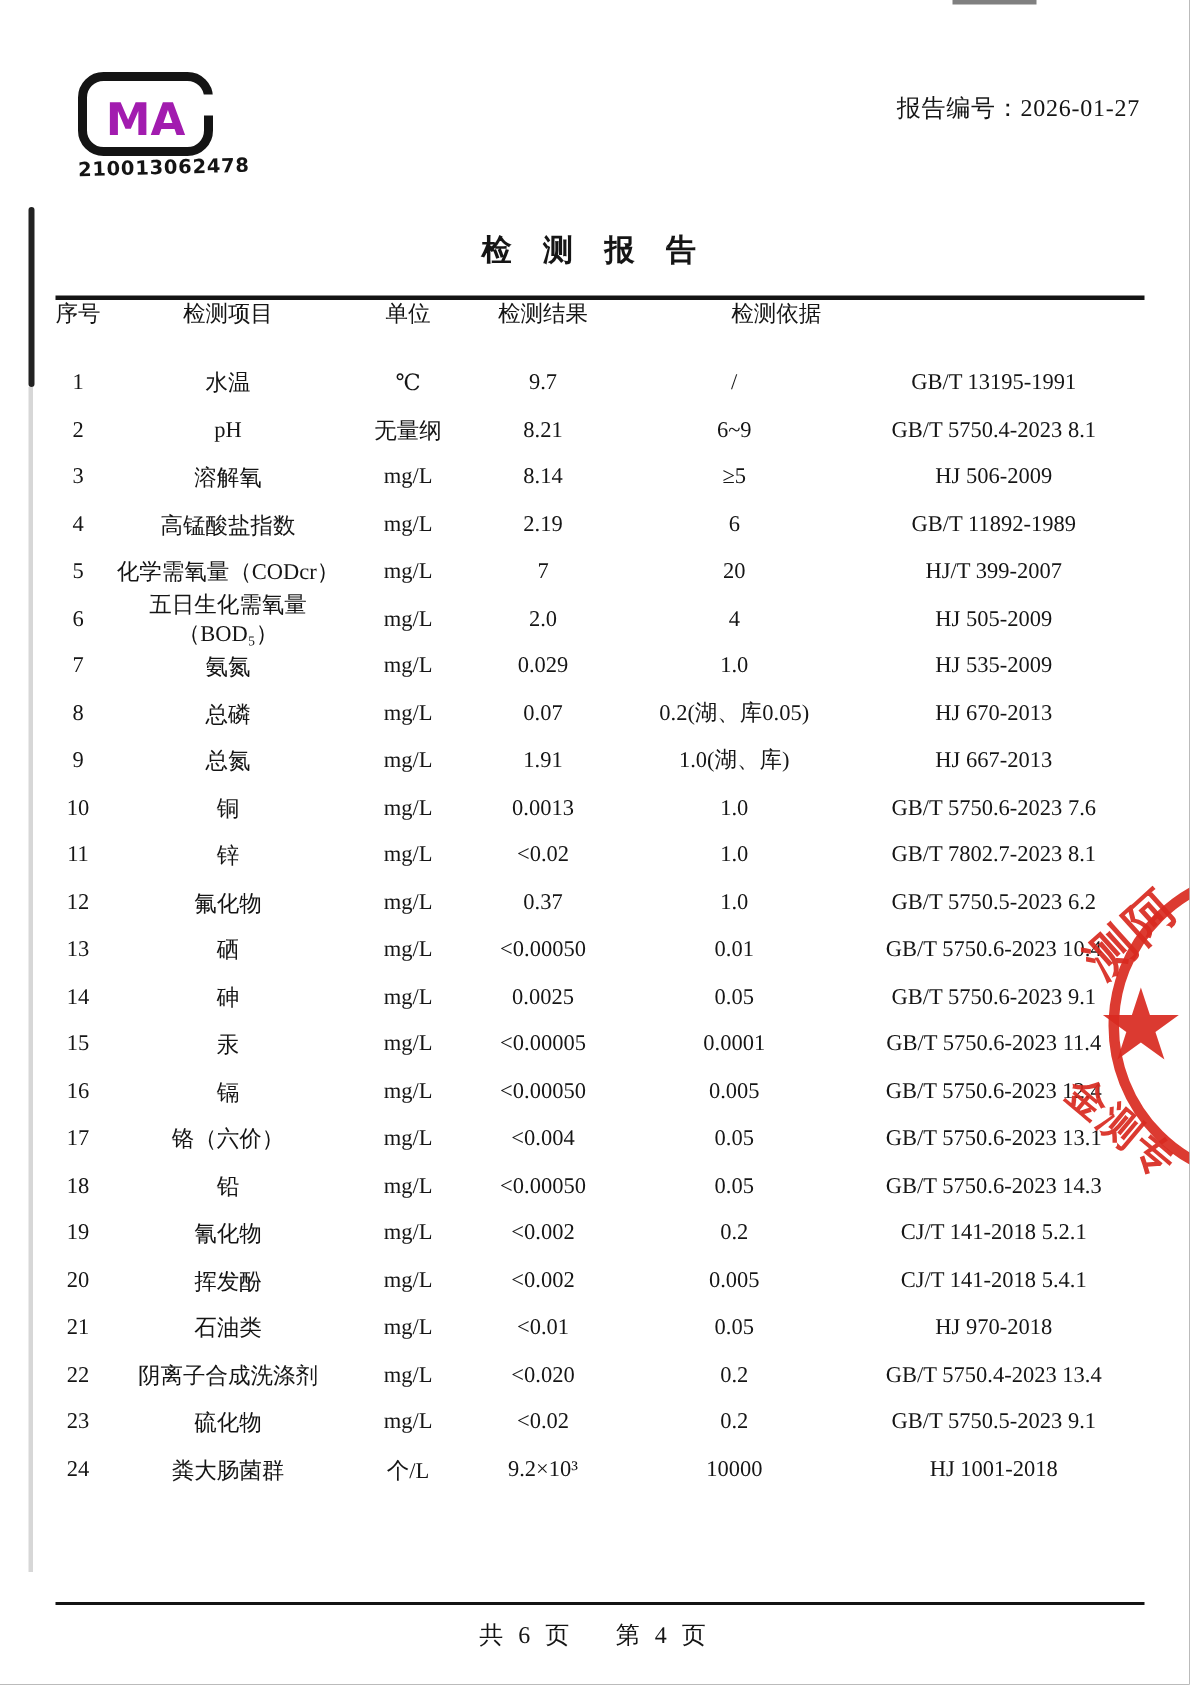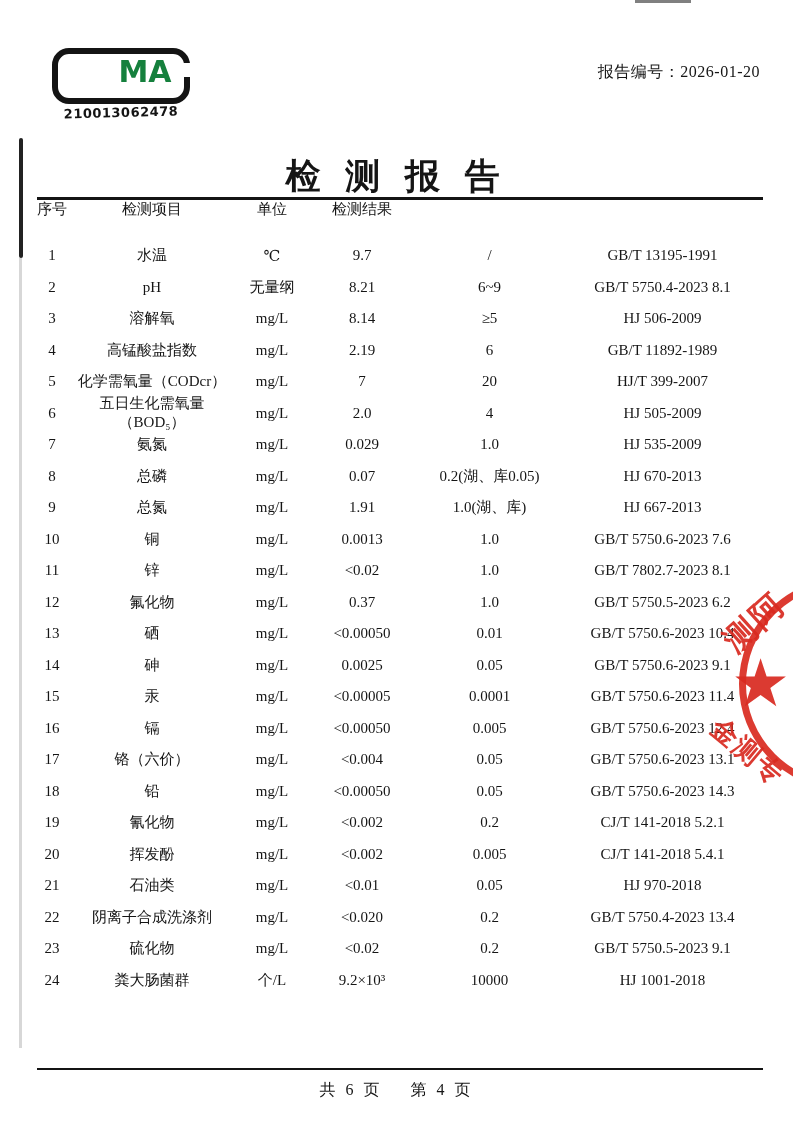--- a/index.html
+++ b/index.html
@@ -15,42 +15,42 @@
   
   .artifact{position:absolute;pointer-events:none;}
   .art-topline{left:635px;top:0;width:56px;height:3px;background:#555;opacity:.75;}
   .art-leftbar{left:19px;top:138px;width:4px;height:120px;background:#222;border-radius:2px;}
   .art-leftfaint{left:19px;top:258px;width:3px;height:790px;background:#9a9a9a;opacity:.4;}
   
   .cma{position:absolute;left:52px;top:48px;text-align:center;}
   .cma-box{
     position:relative;width:78px;height:44px;
     border:6px solid #141414;border-radius:17px;
-    display:flex;align-items:flex-start;justify-content:center;
+    display:flex;align-items:flex-end;justify-content:center;
     font-family:"DejaVu Sans","Liberation Sans",sans-serif;
-    font-weight:bold;font-size:30px;letter-spacing:0px;color:#15803d;padding-left:48px;
+    font-weight:bold;font-size:30px;letter-spacing:0px;color:#a21caf;
   }
   .cma-box::after{ 
     content:"";position:absolute;right:-6px;top:9px;height:14px;width:7px;background:#fff;
   }
   .cma-num{
     margin-top:1px;
     font-family:"DejaVu Sans","Liberation Sans",sans-serif;
     font-weight:bold;font-size:13px;letter-spacing:.5px;color:#141414;
     transform:rotate(-1.5deg);
   }
   
   .report-no{
     position:absolute;top:62px;right:33px;
     font-size:16px;letter-spacing:.5px;
   }
   
   .title{
     position:absolute;left:0;top:153px;width:100%;
-    text-align:center;font-size:35px;font-weight:bold;
+    text-align:center;font-size:20px;font-weight:bold;
     letter-spacing:8px;
   }
   
   .report-table{position:absolute;left:37px;top:197px;width:726px;}
   .thead{
     border-top:3px solid #141414;
     display:flex;align-items:flex-start;
     height:40px;font-size:15px;
   }
   .c{flex:0 0 auto;text-align:center;}
@@ -104,30 +104,31 @@
   <div class="artifact art-leftbar"></div>
   <div class="artifact art-leftfaint"></div>
 
   <div class="cma">
     <div class="cma-box">
       <span>MA</span>
     </div>
     <div class="cma-num">210013062478</div>
   </div>
 
-  <div class="report-no"><span>报告编号：</span><span>2026-01-20</span></div>
+  <div class="report-no"><span>报告编号：</span><span>2026-01-27</span></div>
 
   <div class="title">检 测 报 告</div>
 
   <div class="report-table">
     <div class="thead">
       <div class="c c-no">序号</div>
       <div class="c c-item">检测项目</div>
       <div class="c c-unit">单位</div>
       <div class="c c-result">检测结果</div>
+      <div class="c c-basis">检测依据</div>
     </div>
     <div>
         <div class="row">
       <div class="c c-no">1</div>
       <div class="c c-item">水温</div>
       <div class="c c-unit">℃</div>
       <div class="c c-result">9.7</div>
       <div class="c c-limit">/</div>
       <div class="c c-basis">GB/T 13195-1991</div>
     </div>

